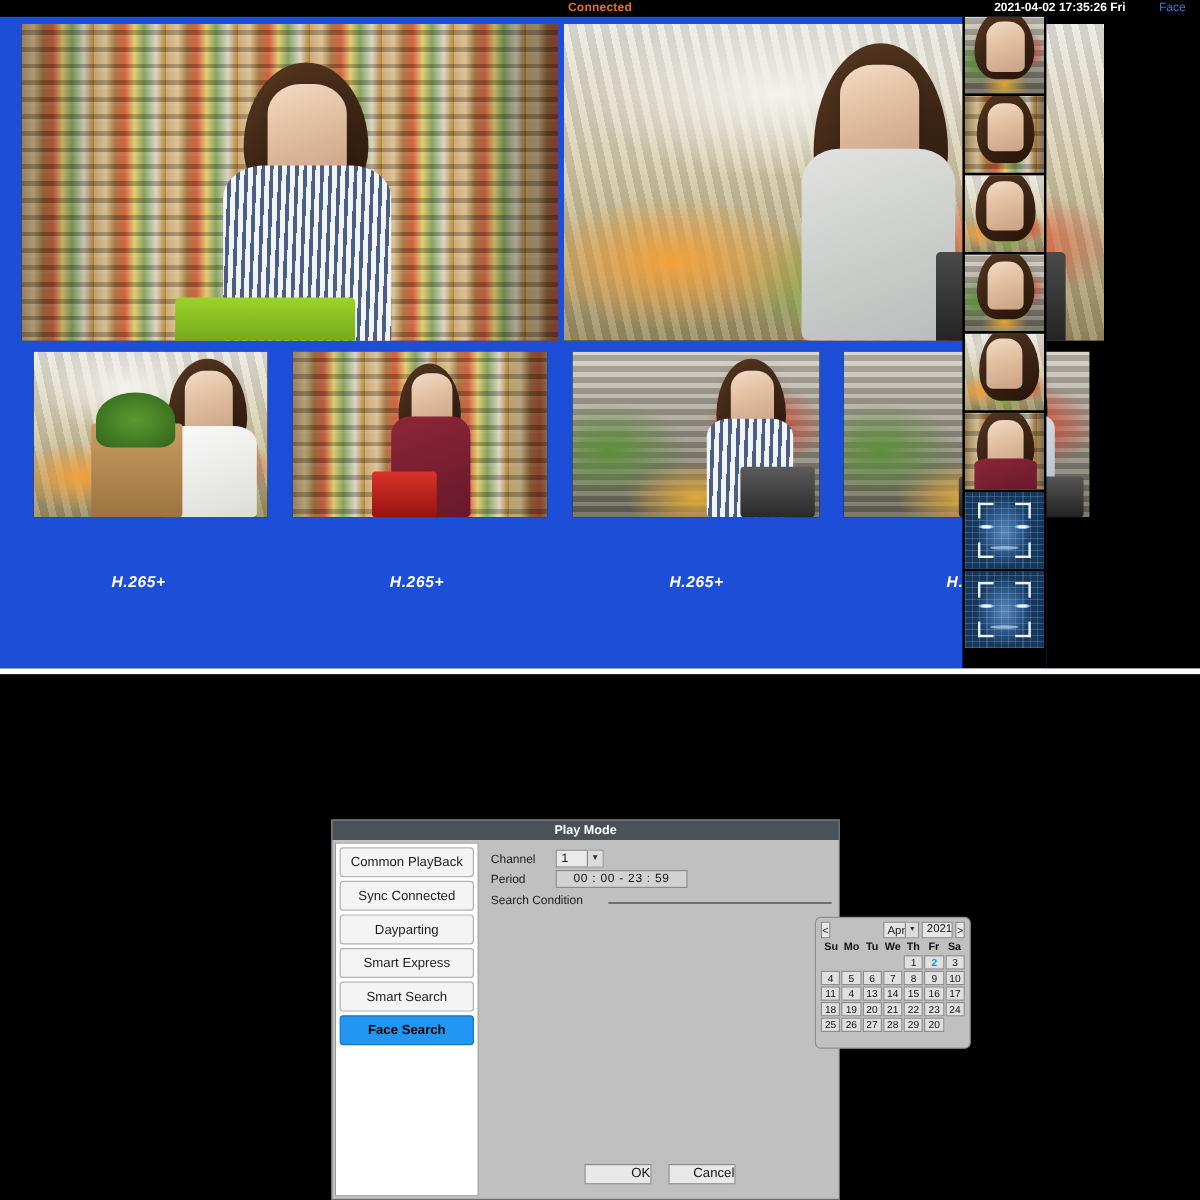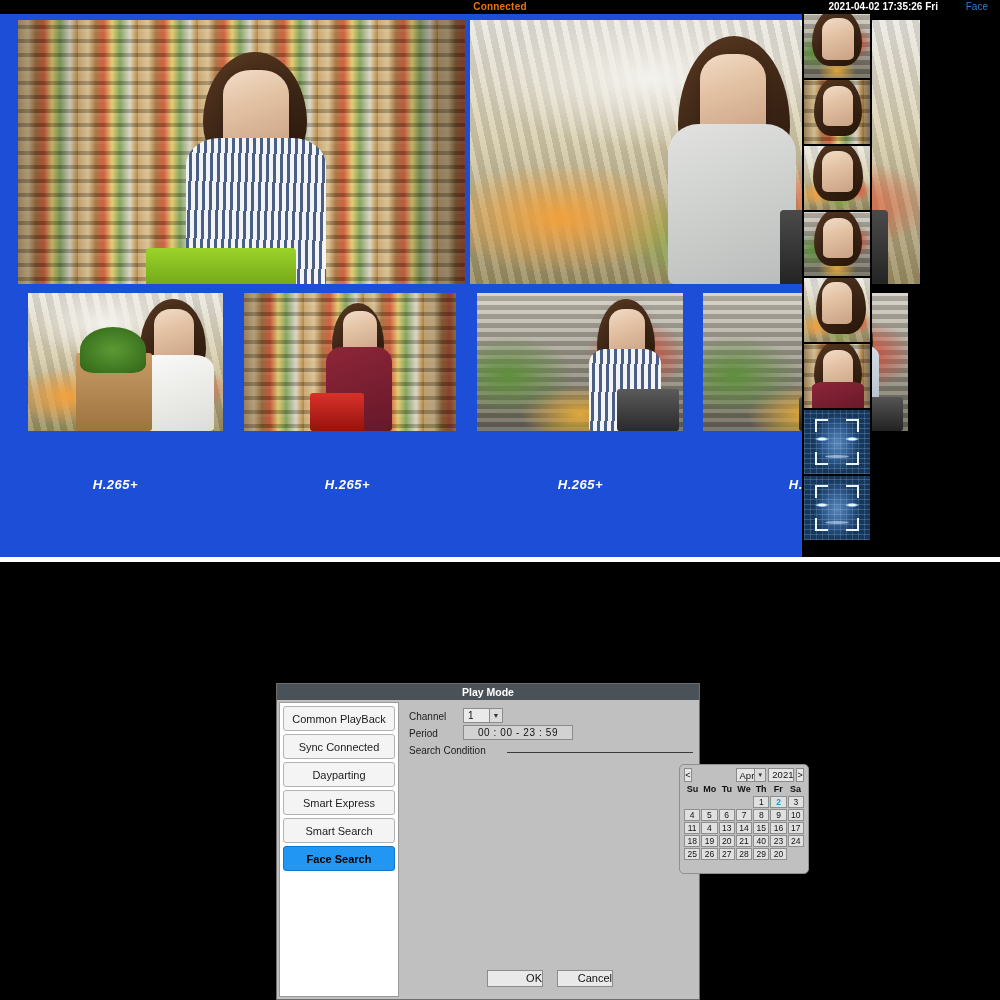--- a/index.html
+++ b/index.html
@@ -448,21 +448,21 @@
               <div class="cal-d">4</div>
               <div class="cal-d">13</div>
               <div class="cal-d">14</div>
               <div class="cal-d">15</div>
               <div class="cal-d">16</div>
               <div class="cal-d">17</div>
               <div class="cal-d">18</div>
               <div class="cal-d">19</div>
               <div class="cal-d">20</div>
               <div class="cal-d">21</div>
-              <div class="cal-d">40</div>
+              <div class="cal-d">22</div>
               <div class="cal-d">23</div>
               <div class="cal-d">24</div>
               <div class="cal-d">25</div>
               <div class="cal-d">26</div>
               <div class="cal-d">27</div>
               <div class="cal-d">28</div>
               <div class="cal-d">29</div>
               <div class="cal-d">20</div>
             </div>
         </div>

